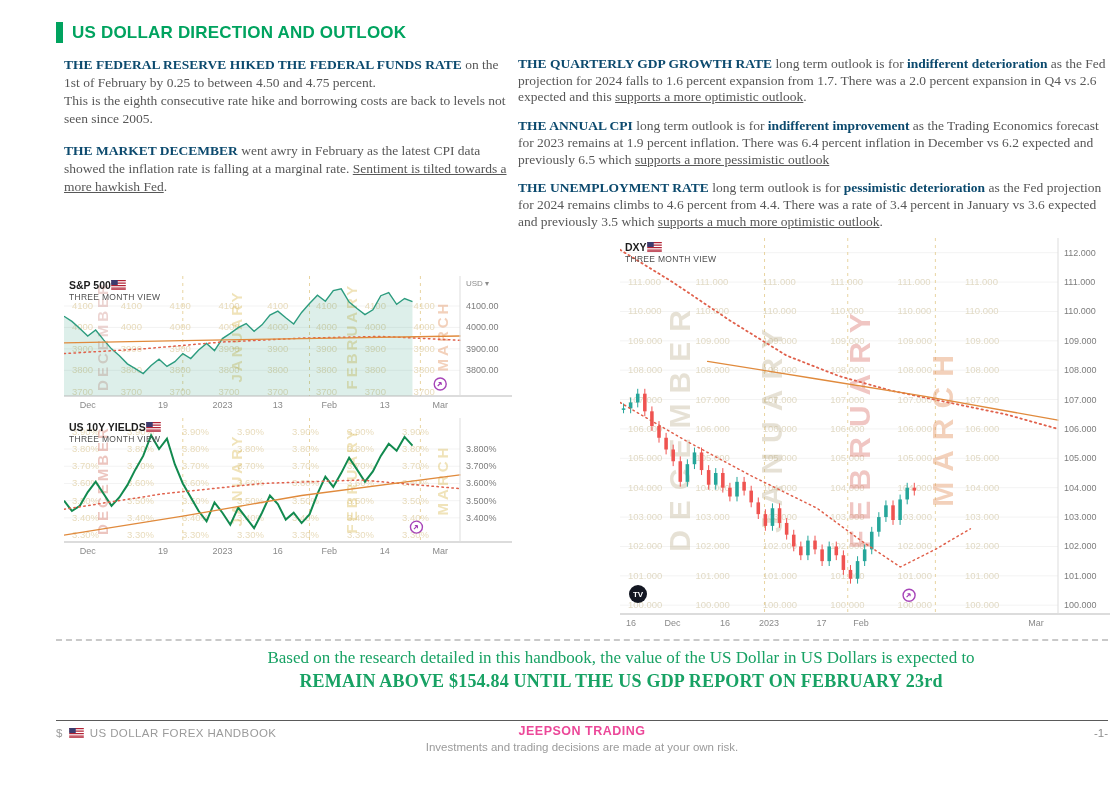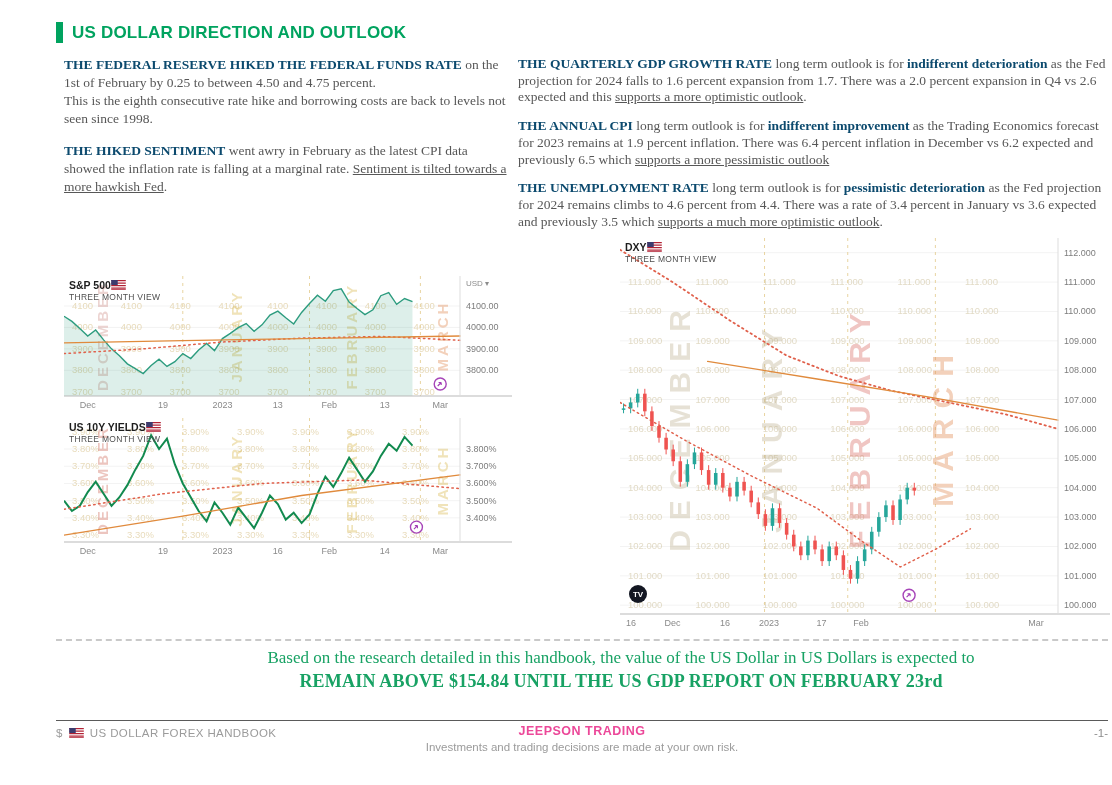--- a/index.html
+++ b/index.html
@@ -54,23 +54,23 @@
 
 <div class="page">
 
   <header class="doc-header">
     <span class="accent-bar"></span>
     <h1>US DOLLAR DIRECTION AND OUTLOOK</h1>
   </header>
 
   <section class="col-left">
     <p class="para"><strong class="lead">THE FEDERAL RESERVE HIKED THE FEDERAL FUNDS RATE</strong><span> on the 1st of February by 0.25 to between 4.50 and 4.75 percent.</span>
-      <span class="block">This is the eighth consecutive rate hike and borrowing costs are back to levels not seen since 1998.</span>
+      <span class="block">This is the eighth consecutive rate hike and borrowing costs are back to levels not seen since 2005.</span>
     </p>
-    <p class="para"><strong class="lead">THE HIKED SENTIMENT</strong><span> went awry in February as the latest CPI data showed the inflation rate is falling at a marginal rate. </span><span class="linkline">Sentiment is tilted towards a more hawkish Fed</span><span>.</span></p>
+    <p class="para"><strong class="lead">THE MARKET DECEMBER</strong><span> went awry in February as the latest CPI data showed the inflation rate is falling at a marginal rate. </span><span class="linkline">Sentiment is tilted towards a more hawkish Fed</span><span>.</span></p>
   </section>
 
   <section class="col-right">
     <p class="para"><strong class="lead">THE QUARTERLY GDP GROWTH RATE</strong><span> long term outlook is for </span><strong class="em">indifferent deterioration</strong><span> as the Fed projection for 2024 falls to 1.6 percent expansion from 1.7. There was a 2.0 percent expansion in Q4 vs 2.6 expected and this </span><span class="linkline">supports a more optimistic outlook</span><span>.</span></p>
 
     <p class="para"><strong class="lead">THE ANNUAL CPI</strong><span> long term outlook is for </span><strong class="em">indifferent improvement</strong><span> as the Trading Economics forecast for 2023 remains at 1.9 percent inflation. There was 6.4 percent inflation in December vs 6.2 expected and previously 6.5 which </span><span class="linkline">supports a more pessimistic outlook</span><span></span></p>
 
     <p class="para"><strong class="lead">THE UNEMPLOYMENT RATE</strong><span> long term outlook is for </span><strong class="em">pessimistic deterioration</strong><span> as the Fed projection for 2024 remains climbs to 4.6 percent from 4.4. There was a rate of 3.4 percent in January vs 3.6 expected and previously 3.5 which </span><span class="linkline">supports a much more optimistic outlook</span><span>.</span></p>
   </section>
 

